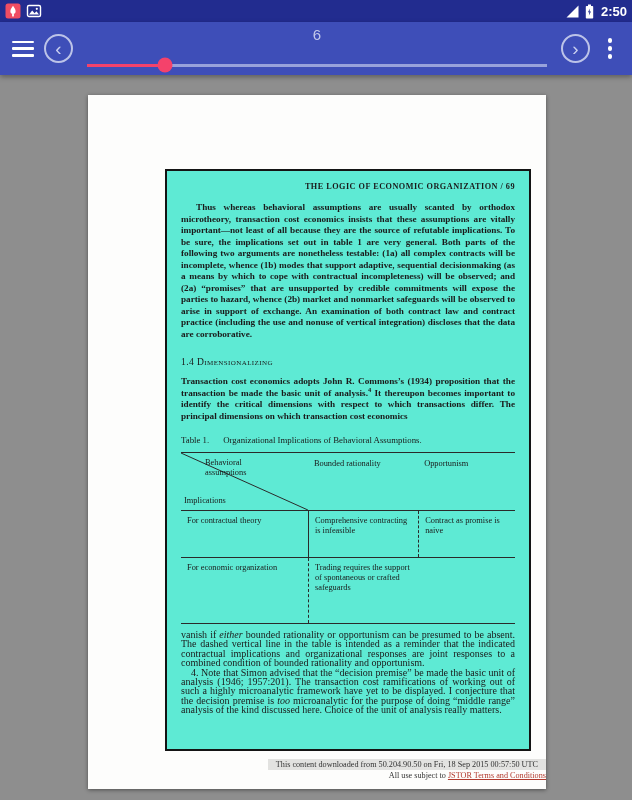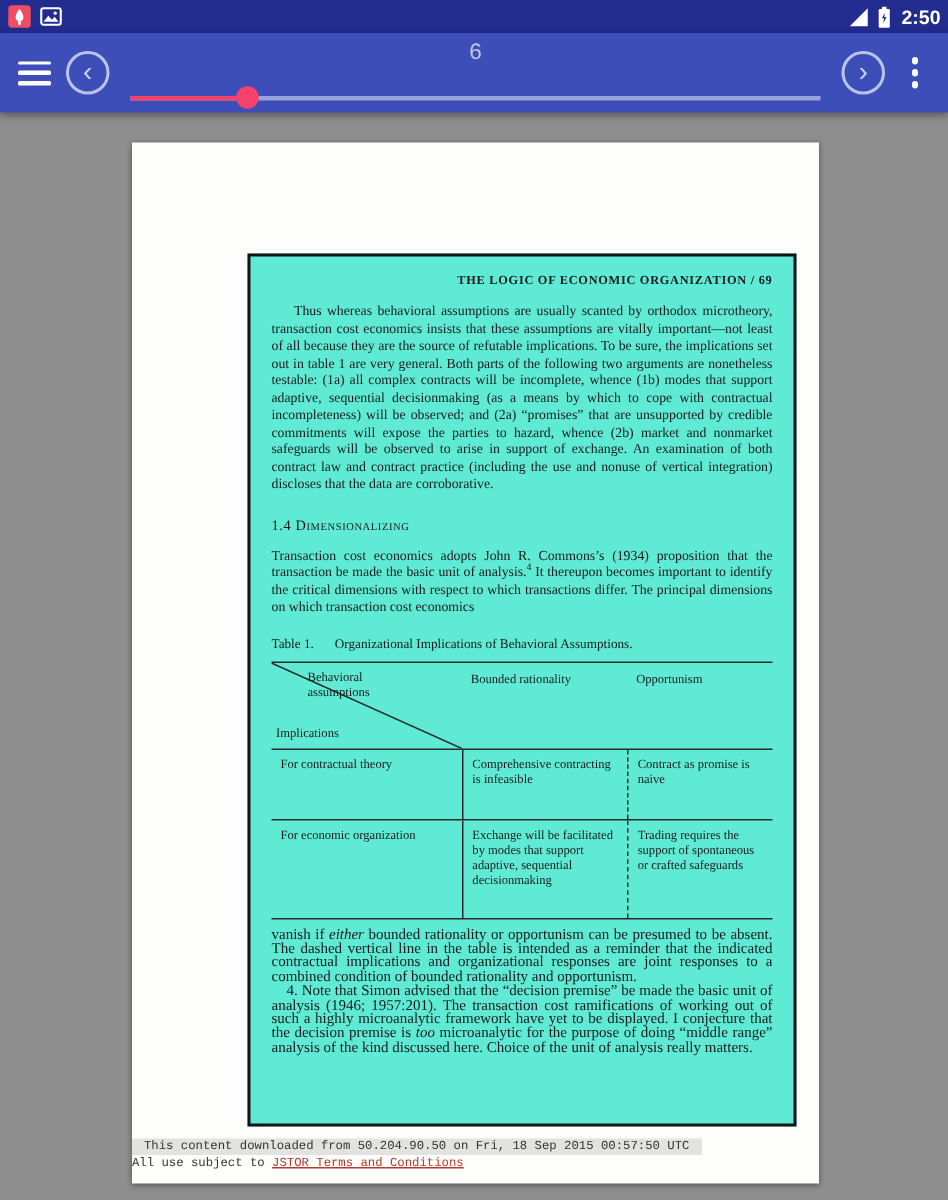--- a/index.html
+++ b/index.html
@@ -39,21 +39,21 @@
   .content { position:relative; width:632px; height:725px; background:#8E8E8E; overflow:hidden; }
   .pdf-page { position:absolute; left:88px; top:20px; width:458px; height:694px;
               background:#FDFDFC; box-shadow:0 1px 4px rgba(0,0,0,.45); }
 
   .scan { position:absolute; left:47px; top:74px; width:366px; height:582px;
           border:2px solid #141414; background:#5eead4; padding:11px 14px 8px 14px;
           overflow:hidden; font-family:"Liberation Serif", serif; color:#1a1a1a;margin-left:30px; }
 
   .running-head { text-align:right; font-size:8.2px; letter-spacing:.5px; margin-bottom:11px;
                   font-weight:600; }
-  .para { font-size:9.2px; line-height:11.5px; text-align:justify; }
+  .para { font-size:9.2px; line-height:11.5px; text-align:justify;font-weight:bold; }
   .para.indent { text-indent:15px; }
   .section-heading { font-size:9.6px; font-variant:small-caps; letter-spacing:.4px;
                      margin:16px 0 9px 0; font-weight:400; }
   sup.fn { font-size:6.5px; vertical-align:super; line-height:0; }
 
   .tbl-caption { font-size:8.8px; margin:13px 0 7px 0; }
   .tbl-caption .cap-label { margin-right:14px; }
 
   .tbl { border-top:1px solid #2a2a2a; border-bottom:1px solid #2a2a2a; font-size:8.4px; line-height:10.2px; }
   .tr { display:grid; grid-template-columns:38% 33% 29%; }
@@ -65,22 +65,22 @@
   .tr.body1 .c3, .tr.body2 .c3 { border-left:1px dashed #2a2a2a; }
   .corner { position:relative; padding:0; }
   .corner .diag { position:absolute; inset:0; width:100%; height:100%; }
   .corner-top { position:absolute; top:5px; left:24px; width:70px; }
   .corner-bottom { position:absolute; bottom:4px; left:3px;text-align:right; }
   .head .c2, .head .c3 { padding-top:6px; }
 
   .footnotes { margin-top:6px; font-size:10px; line-height:9.4px; text-align:justify;font-family:Liberation Serif, serif; }
   .footnotes p.fnote2 { text-indent:10px; }
 
-  .jstor { position:absolute; left:0; right:0; top:664px; text-align:left;
-           font-size:8.2px; color:#333; font-family:Liberation Mono, monospace; }
+  .jstor { position:absolute; left:0; right:0; top:664px; text-align:right;
+           font-size:8.2px; color:#333; font-family:Liberation Serif, serif; }
   .jstor-line1 { display:inline-block; background:#E2E2E0; padding:0 8px; line-height:11px; }
   .jstor-line2 { margin-top:1px; }
   .jstor-link { color:#B23A2E; text-decoration:underline; cursor:pointer;margin-top:48px; }
 </style>
 </head>
 <body>
 
 <div class="screen">
 
   <div class="status-bar">
@@ -160,21 +160,20 @@
             <div class="cell c2">Bounded rationality</div>
             <div class="cell c3">Opportunism</div>
           </div>
           <div class="tr body1">
             <div class="cell c1">For contractual theory</div>
             <div class="cell c2">Comprehensive contracting is infeasible</div>
             <div class="cell c3">Contract as promise is naive</div>
           </div>
           <div class="tr body2">
             <div class="cell c1">For economic organization</div>
-            <div class="cell c2">Exchange will be facilitated by modes that support adaptive, sequential decisionmaking</div>
             <div class="cell c3">Trading requires the support of spontaneous or crafted safeguards</div>
           </div>
         </div>
 
         <div class="footnotes">
           <p><span>vanish if </span><em>either</em><span> bounded rationality or opportunism can be presumed to be absent. The dashed vertical line in the table is intended as a reminder that the indicated contractual implications and organizational responses are joint responses to a combined condition of bounded rationality and opportunism.</span></p>
           <p class="fnote2"><span>4. Note that Simon advised that the “decision premise” be made the basic unit of analysis (1946; 1957:201). The transaction cost ramifications of working out of such a highly microanalytic framework have yet to be displayed. I conjecture that the decision premise is </span><em>too</em><span> microanalytic for the purpose of doing “middle range” analysis of the kind discussed here. Choice of the unit of analysis really matters.</span></p>
         </div>
       </div>
 

